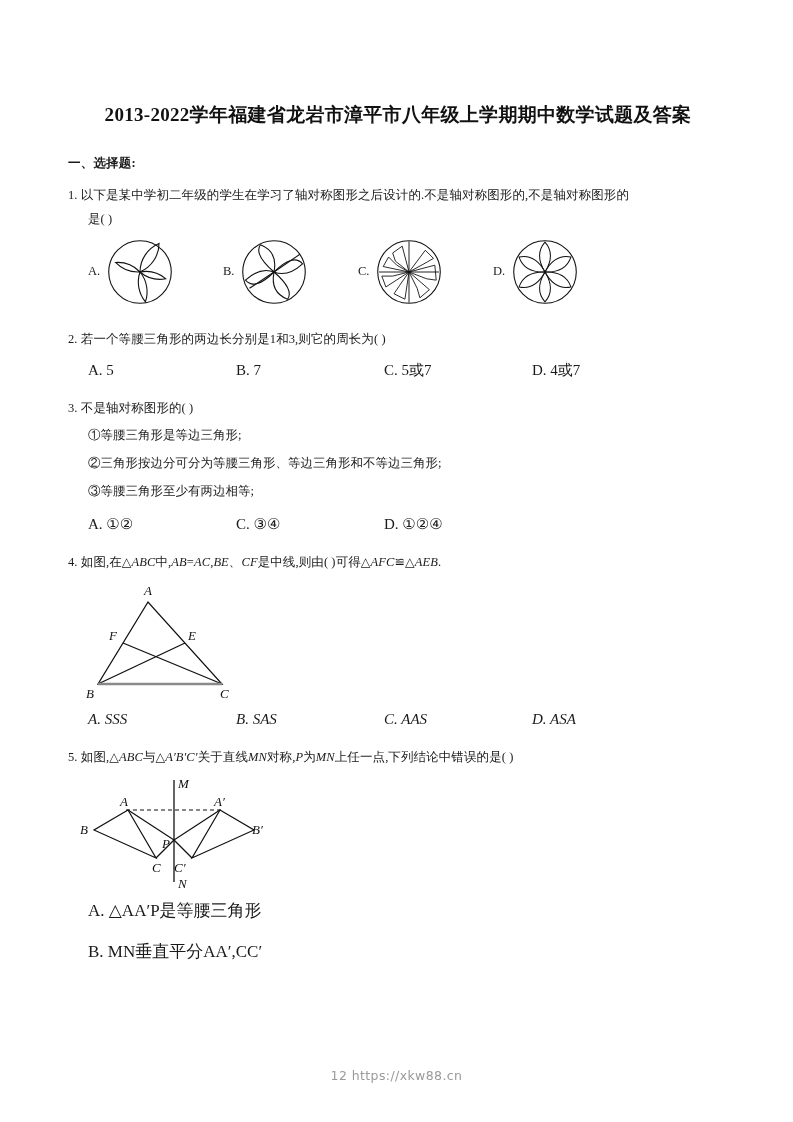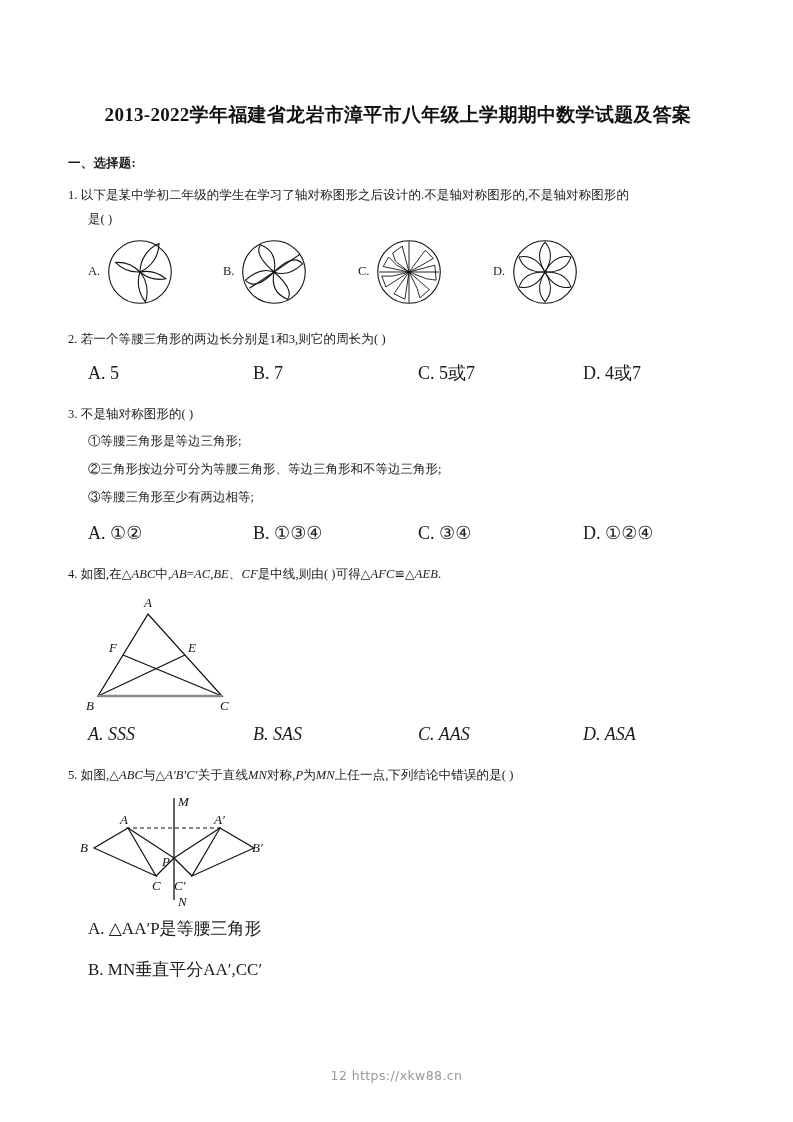--- a/index.html
+++ b/index.html
@@ -56,23 +56,22 @@
   .sub-item {
     display: block;
     padding-left: 20px;
     line-height: 2.25;
     font-size: 12.5px;
   }
   .opts {
     display: flex;
     padding-left: 20px;
     margin-top: 4px;
-    font-size: 18px;
+    font-size: 15px;
     line-height: 2.0;
-    gap: 17px;
   }
   .opts .opt { flex: 0 0 auto; }
   .opt-w1 { width: 148px; }
   .opt-w2 { width: 148px; }
   .opt-w3 { width: 148px; }
   .opt-stack { padding-left: 20px; font-size: 17px; line-height: 2.45; }
   .it { font-style: italic; font-family: "Liberation Serif", serif; }
   .fig-row-1 {
     position: relative;
     height: 78px;
@@ -232,21 +231,20 @@
         <span>不是轴对称图形的(     )</span>
       </span>
     </div>
     <div>
       <span class="sub-item">①等腰三角形是等边三角形;</span>
       <span class="sub-item">②三角形按边分可分为等腰三角形、等边三角形和不等边三角形;</span>
       <span class="sub-item">③等腰三角形至少有两边相等;</span>
     </div>
     <div class="opts">
       <span class="opt opt-w1">A. ①②</span>
-      <span class="opt opt-w2">B. ①③④</span>
       <span class="opt opt-w3">C. ③④</span>
       <span class="opt">D. ①②④</span>
     </div>
 
     <div class="q">
       <span class="q-text">
         <span>4.</span>
         <span>如图,在△</span><span class="it">ABC</span><span>中,</span><span class="it">AB</span><span>=</span><span class="it">AC</span><span>,</span><span class="it">BE</span><span>、</span><span class="it">CF</span><span>是中线,则由(     )可得△</span><span class="it">AFC</span><span>≌△</span><span class="it">AEB</span><span>.</span>
       </span>
     </div>

